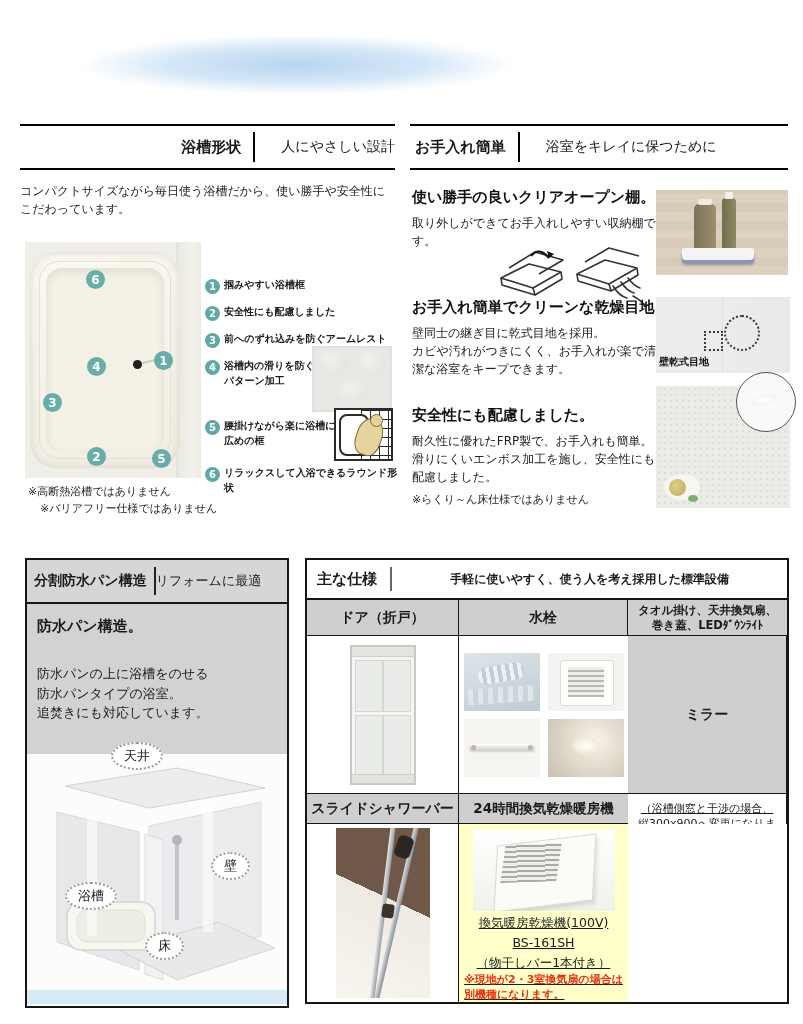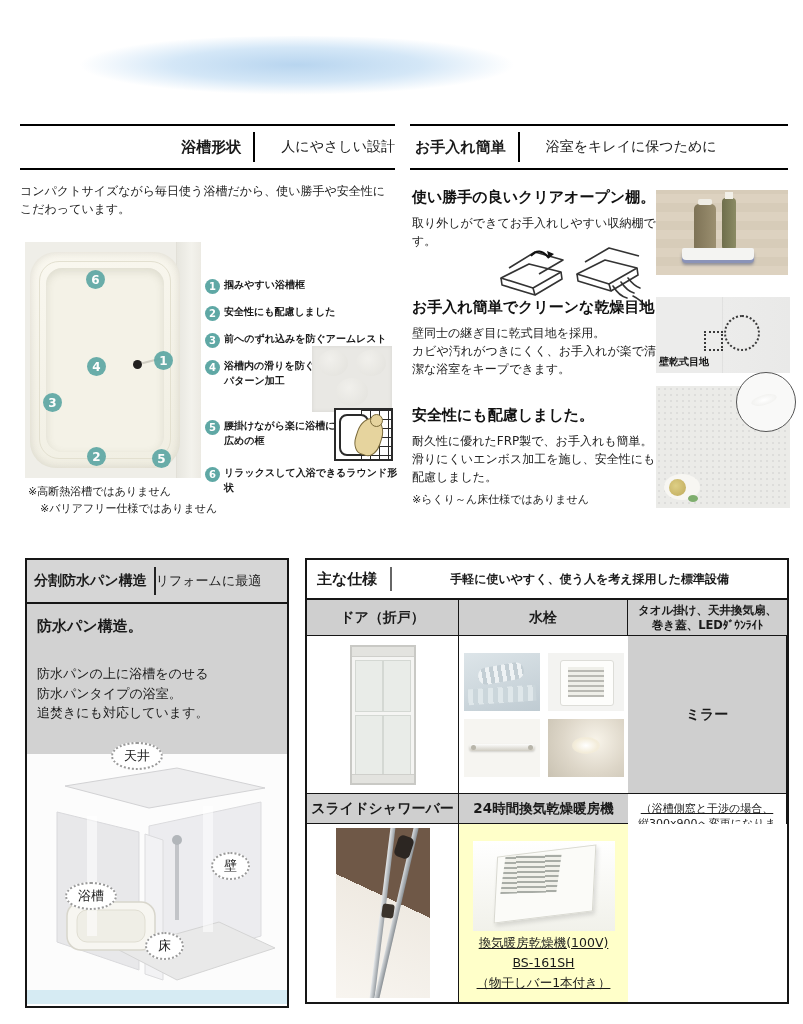--- a/index.html
+++ b/index.html
@@ -420,17 +420,19 @@
         </div>
       </div>
       <div class="sg-cell last-col last-row heater-cell">
         <div class="heater-photo">
           <div class="unit"></div>
             <div class="grille"></div>
         </div>
         <div class="heater-text">換気暖房乾燥機(100V)</div>
         <div class="heater-text">BS-161SH</div>
         <div class="heater-text">（物干しバー1本付き）</div>
+        <div class="heater-warning pre">※現地が2・3室換気扇の場合は
+別機種になります。</div>
       </div>
     </div>
   </div>
 
 </div>
 
 </body></html>

